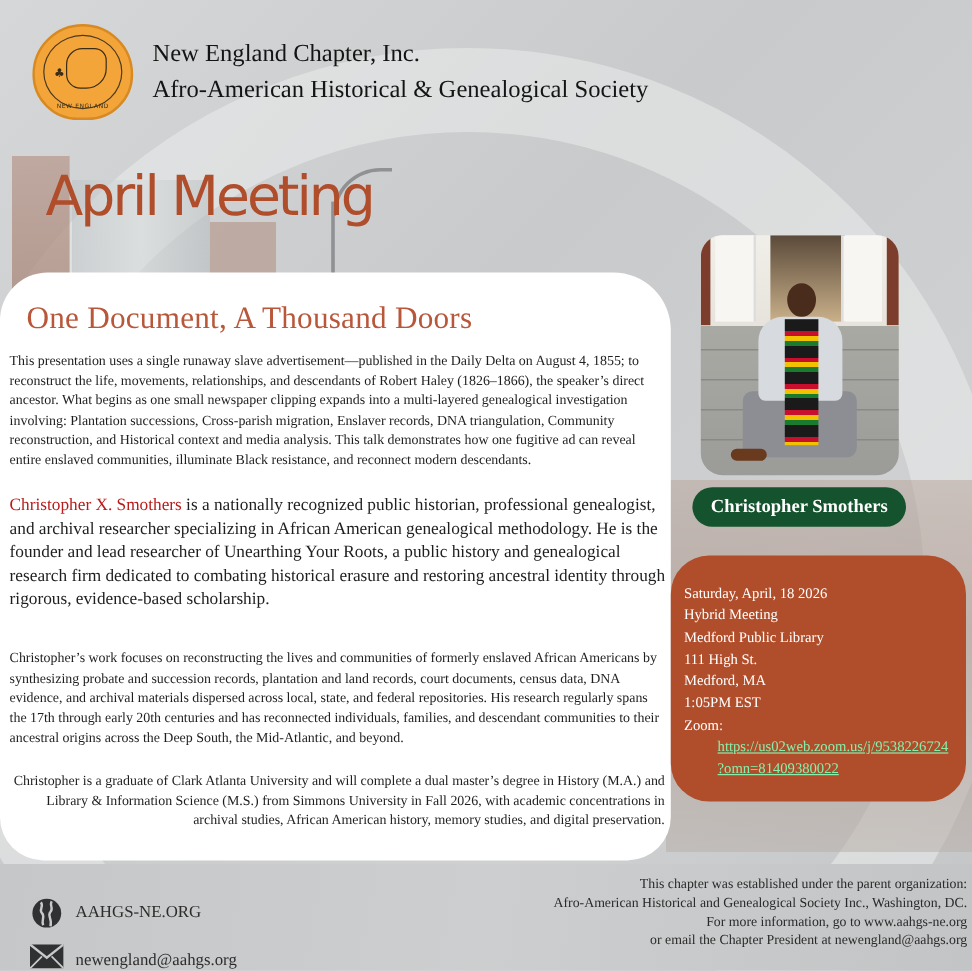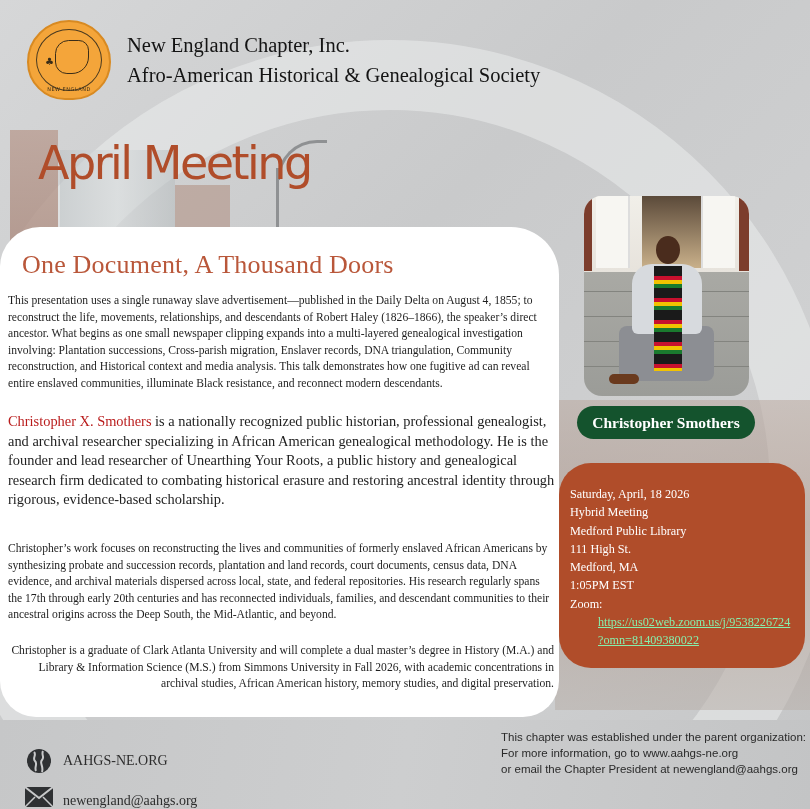--- a/index.html
+++ b/index.html
@@ -148,22 +148,22 @@
 
     
     .contact-row {
       position: absolute; left: 25px; display: flex; align-items: center; gap: 10px;
       font-family: "Liberation Serif", serif; font-size: 14px; color: #2d2d2d;
     }
     .contact-row.web { top: 748px; }
     .contact-row.mail { top: 783px; align-items: flex-end; }
     .contact-icon { width: 28px; height: 26px; display: inline-flex; align-items: center; justify-content: center; }
     .footer-info {
-      position: absolute; right: 4px; top: 730px; 
-      font-family: Liberation Sans, sans-serif; font-size: 11.5px; line-height: 15.8px; color: #2a2a2a;
+      position: absolute; right: 4px; top: 730px; text-align: right;
+      font-family: Liberation Serif, serif; font-size: 11.5px; line-height: 15.8px; color: #2a2a2a;
     }
   </style>
 </head>
 <body>
 
 <div class="bg-scene">
   <div class="bg-arch"></div>
   <div class="bg-glass"></div>
   <div class="bg-brick"></div>
   <div class="bg-brick2"></div>
@@ -243,15 +243,16 @@
       <path d="M0 2 L28 2 L28 22 L0 22 Z" fill="#2f3133"></path>
       <path d="M0 2 L14 13 L28 2" stroke="#c8c9ca" stroke-width="2" fill="none"></path>
       <path d="M0 22 L10 12 M28 22 L18 12" stroke="#c8c9ca" stroke-width="1.5" fill="none"></path>
     </svg>
   </span>
   <span>newengland@aahgs.org</span>
 </div>
 
 <div class="footer-info">
   <div>This chapter was established under the parent organization:</div>
+  <div>Afro-American Historical and Genealogical Society Inc., Washington, DC.</div>
   <div>For more information, go to www.aahgs-ne.org</div>
   <div>or email the Chapter President at  newengland@aahgs.org</div>
 </div>
 
 </body></html>

